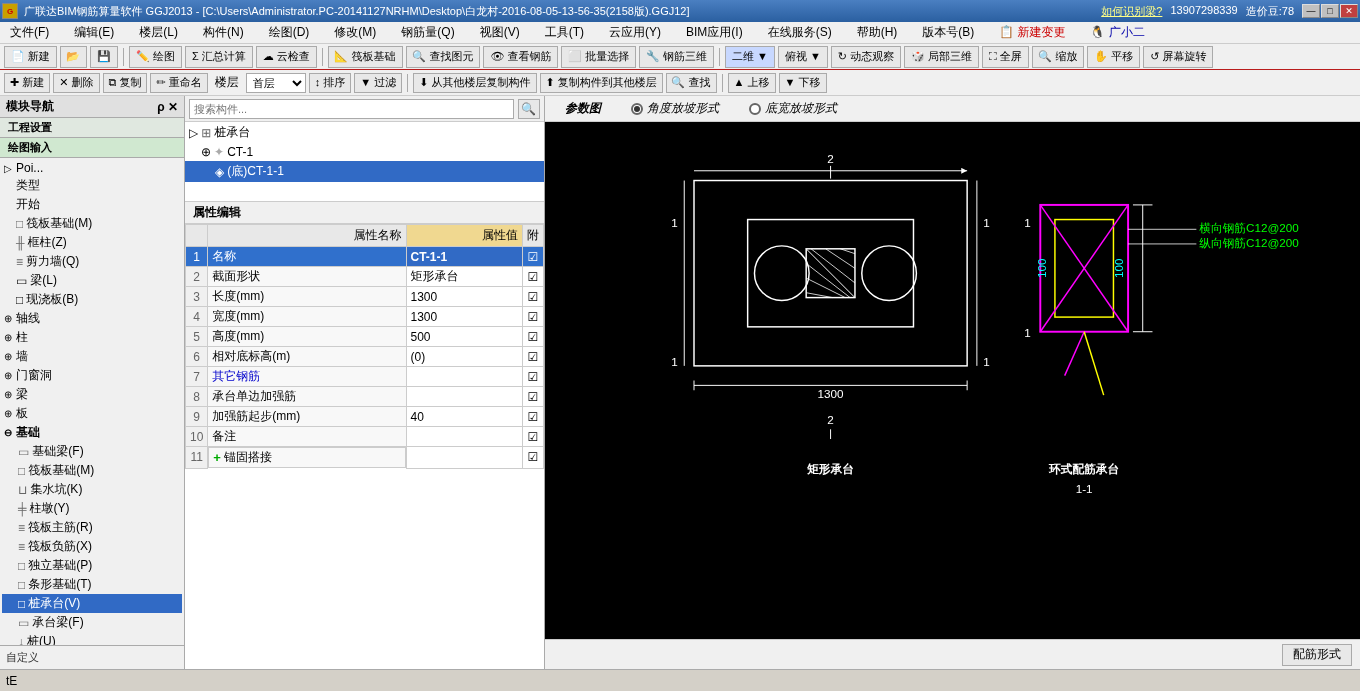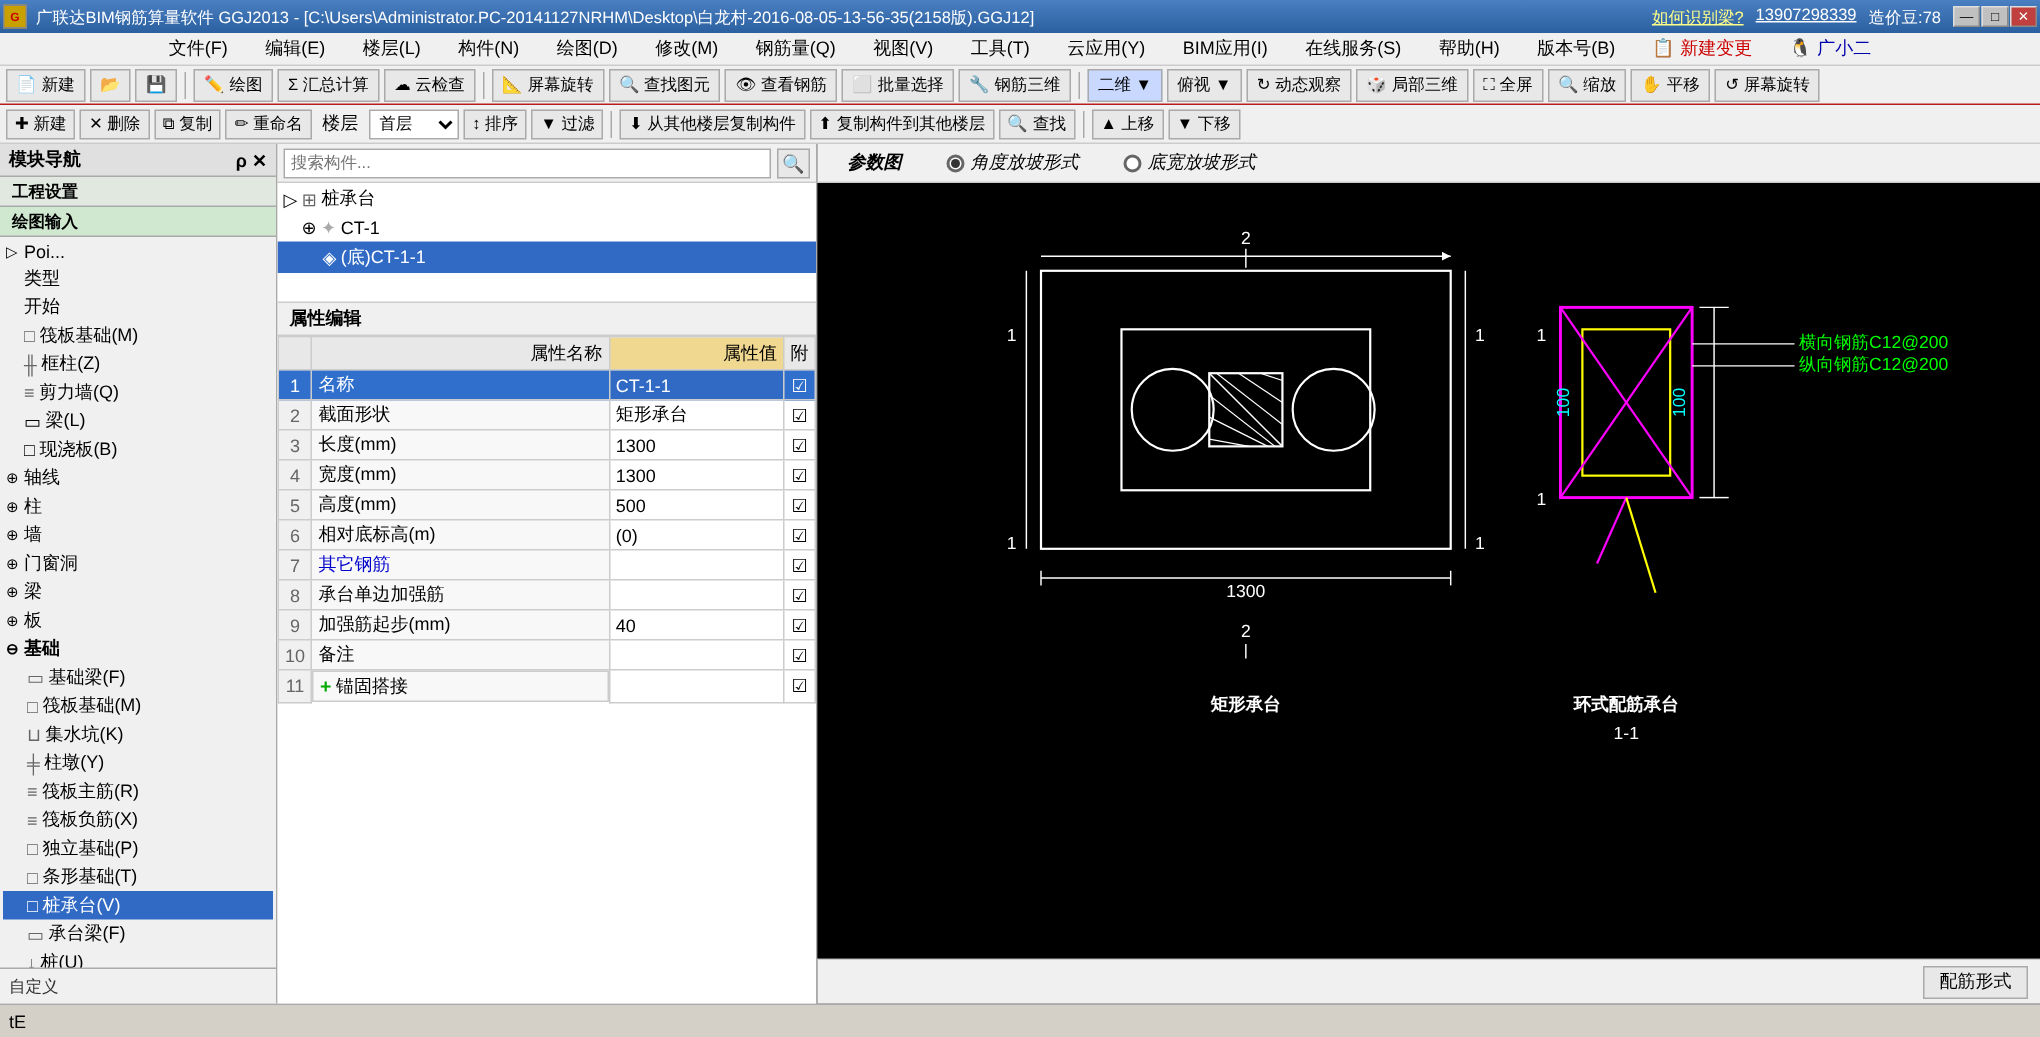--- a/index.html
+++ b/index.html
@@ -1,19 +1,19 @@
 <!DOCTYPE html>
 <html><head>
   <meta charset="utf-8">
   <style>
     * { box-sizing: border-box; margin: 0; padding: 0; font-family: 'SimSun', 'Microsoft YaHei', sans-serif; font-size: 12px; }
     body { width: 1360px; height: 691px; overflow: hidden; background: #d4d0c8; }
 
     
-    .menu-bar { height: 22px; background: #f0f0f0; display: flex; align-items: center; padding: 0 4px; border-bottom: 1px solid #ccc; gap: 13px; justify-content: center; }
+    .menu-bar { height: 22px; background: #f0f0f0; display: flex; align-items: center; padding: 0 4px; border-bottom: 1px solid #ccc; gap: 13px; }
     .menu-item { padding: 2px 6px; cursor: pointer; font-size: 12px; color: #000; }
 
     
     .toolbar { height: 26px; background: #f0f0f0; display: flex; align-items: center; padding: 0 4px; border-bottom: 1px solid #b91c1c; gap: 3px; }
     .toolbar-btn { height: 22px; padding: 0 6px; background: #e8e8e8; border: 1px solid #aaa; cursor: pointer; display: flex; align-items: center; gap: 2px; font-size: 11px; white-space: nowrap; }
     .toolbar-sep { width: 1px; height: 18px; background: #aaa; margin: 0 2px; }
 
     
     .layer-toolbar { height: 26px; background: #f0f0f0; display: flex; align-items: center; padding: 0 4px; border-bottom: 1px solid #ccc; gap: 3px; }
 
@@ -83,21 +83,21 @@
 </head>
 <body>
 
 <div class="top-header">
   <div style="display:flex;align-items:center;flex:1;gap:6px;">
     <div style="width:16px;height:16px;background:#c8a000;border:1px solid #888;display:flex;align-items:center;justify-content:center;font-size:8px;font-weight:bold;color:#c00;">G</div>
     <span style="color:white;font-size:11px;white-space:nowrap;overflow:hidden;text-overflow:ellipsis;max-width:900px;">广联达BIM钢筋算量软件 GGJ2013 - [C:\Users\Administrator.PC-20141127NRHM\Desktop\白龙村-2016-08-05-13-56-35(2158版).GGJ12]</span>
   </div>
   <div style="display:flex;align-items:flex-start;gap:8px;margin-right:8px;">
     <span style="color:#ffff88;font-size:11px;cursor:pointer;text-decoration:underline;">如何识别梁?</span>
-    <span style="color:white;font-size:11px;text-decoration:underline;">13907298339</span>
+    <span style="color:white;font-size:11px;">13907298339</span>
     <span style="color:white;font-size:11px;">造价豆:78</span>
   </div>
   <div style="display:flex;gap:1px;">
     <div style="width:18px;height:14px;background:#c0c0c0;border:1px outset #ddd;display:flex;align-items:center;justify-content:center;font-size:9px;cursor:pointer;">—</div>
     <div style="width:18px;height:14px;background:#c0c0c0;border:1px outset #ddd;display:flex;align-items:center;justify-content:center;font-size:9px;cursor:pointer;">□</div>
     <div style="width:18px;height:14px;background:#c04040;border:1px outset #ddd;display:flex;align-items:center;justify-content:center;font-size:9px;cursor:pointer;color:white;">✕</div>
   </div>
 </div>
 
 <div class="menu-bar">
@@ -121,21 +121,21 @@
 
 <div class="toolbar">
   <button class="toolbar-btn">📄 新建</button>
   <button class="toolbar-btn">📂</button>
   <button class="toolbar-btn">💾</button>
   <div class="toolbar-sep"></div>
   <button class="toolbar-btn">✏️ 绘图</button>
   <button class="toolbar-btn">Σ 汇总计算</button>
   <button class="toolbar-btn">☁ 云检查</button>
   <div class="toolbar-sep"></div>
-  <button class="toolbar-btn">📐 屏幕旋转</button>
+  <button class="toolbar-btn">📐 筏板基础</button>
   <button class="toolbar-btn">🔍 查找图元</button>
   <button class="toolbar-btn">👁 查看钢筋</button>
   <button class="toolbar-btn">⬜ 批量选择</button>
   <button class="toolbar-btn">🔧 钢筋三维</button>
   <div class="toolbar-sep"></div>
   <button class="toolbar-btn" style="background:#c8d8ff;">二维 ▼</button>
   <button class="toolbar-btn">俯视 ▼</button>
   <button class="toolbar-btn">↻ 动态观察</button>
   <button class="toolbar-btn">🎲 局部三维</button>
   <button class="toolbar-btn">⛶ 全屏</button>
@@ -324,21 +324,21 @@
             <th style="width:20px;background:#e8e8e8;"></th>
             <th class="name-col">属性名称</th>
             <th style="background:#f0d890;">属性值</th>
             <th style="width:20px;background:#e8e8e8;">附</th>
           </tr>
         </thead>
         <tbody>
           <tr style="background:#316ac5;color:white;">
             <td style="text-align:center;background:#3070cc;color:white;">1</td>
             <td style="background:#3070cc;color:white;">名称</td>
-            <td style="background:#316ac5;color:white;">CT-1-1</td>
+            <td style="background:#316ac5;color:white;font-weight:bold;">CT-1-1</td>
             <td style="text-align:center;background:#3070cc;color:white;">☑</td>
           </tr>
           <tr>
             <td class="row-num">2</td>
             <td class="attr-name">截面形状</td>
             <td class="attr-val">矩形承台</td>
             <td class="checkbox-col">☑</td>
           </tr>
           <tr>
             <td class="row-num">3</td>

